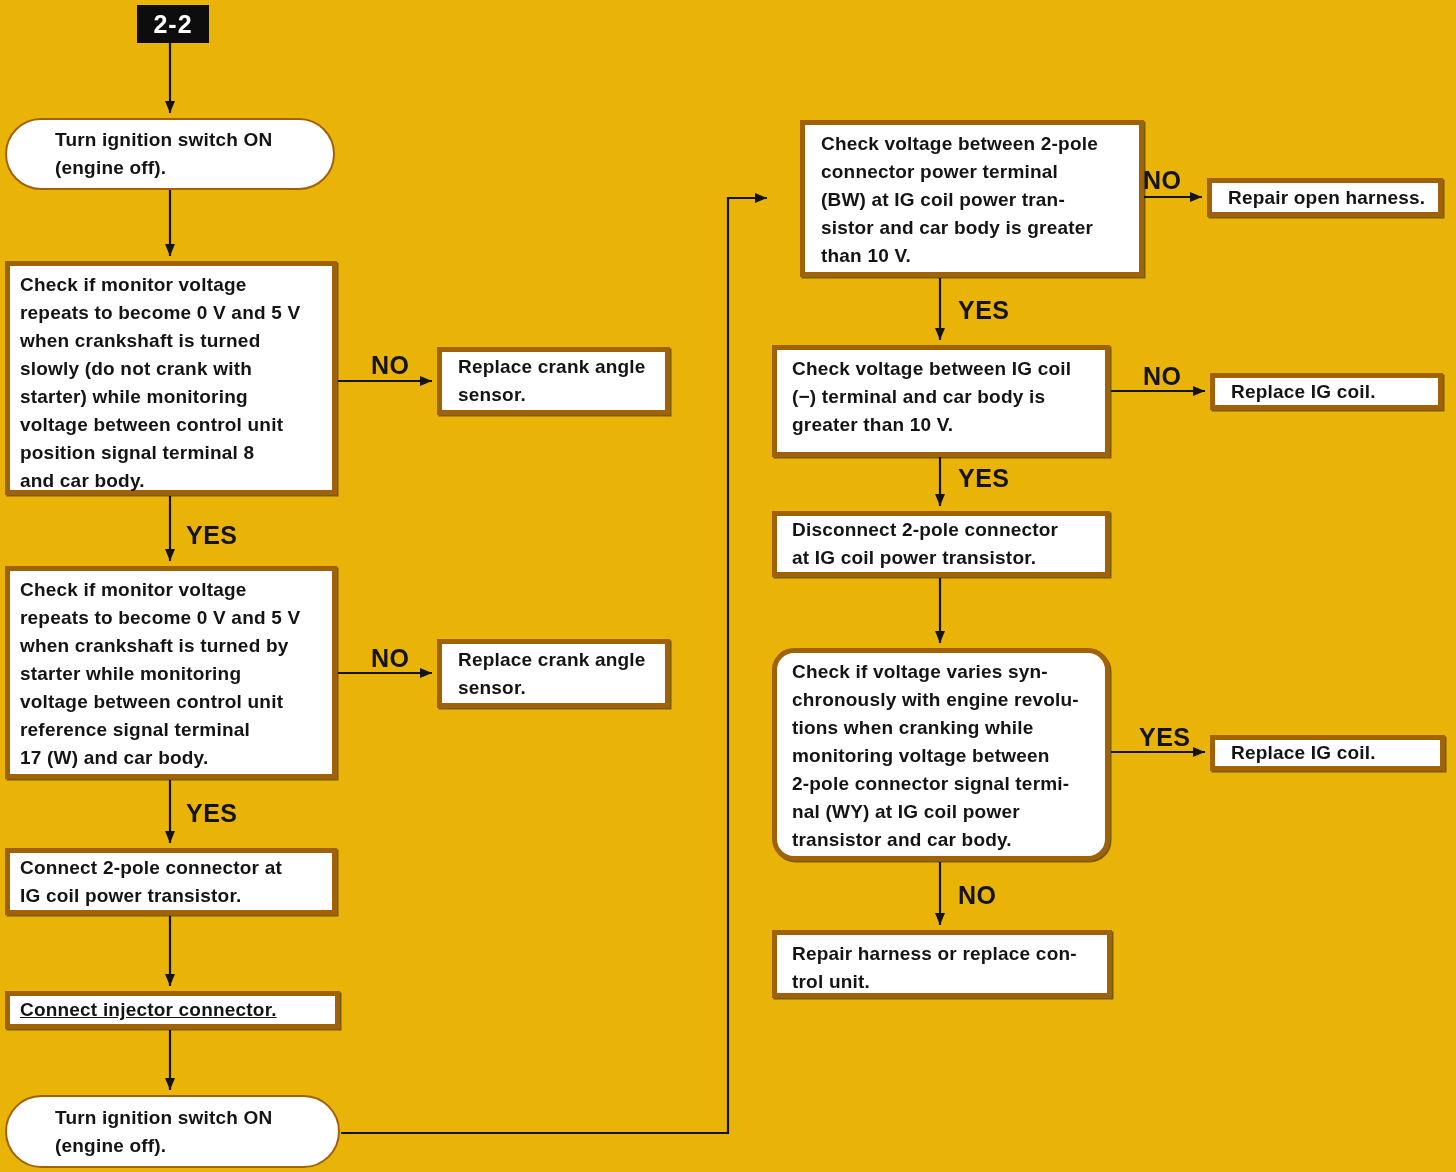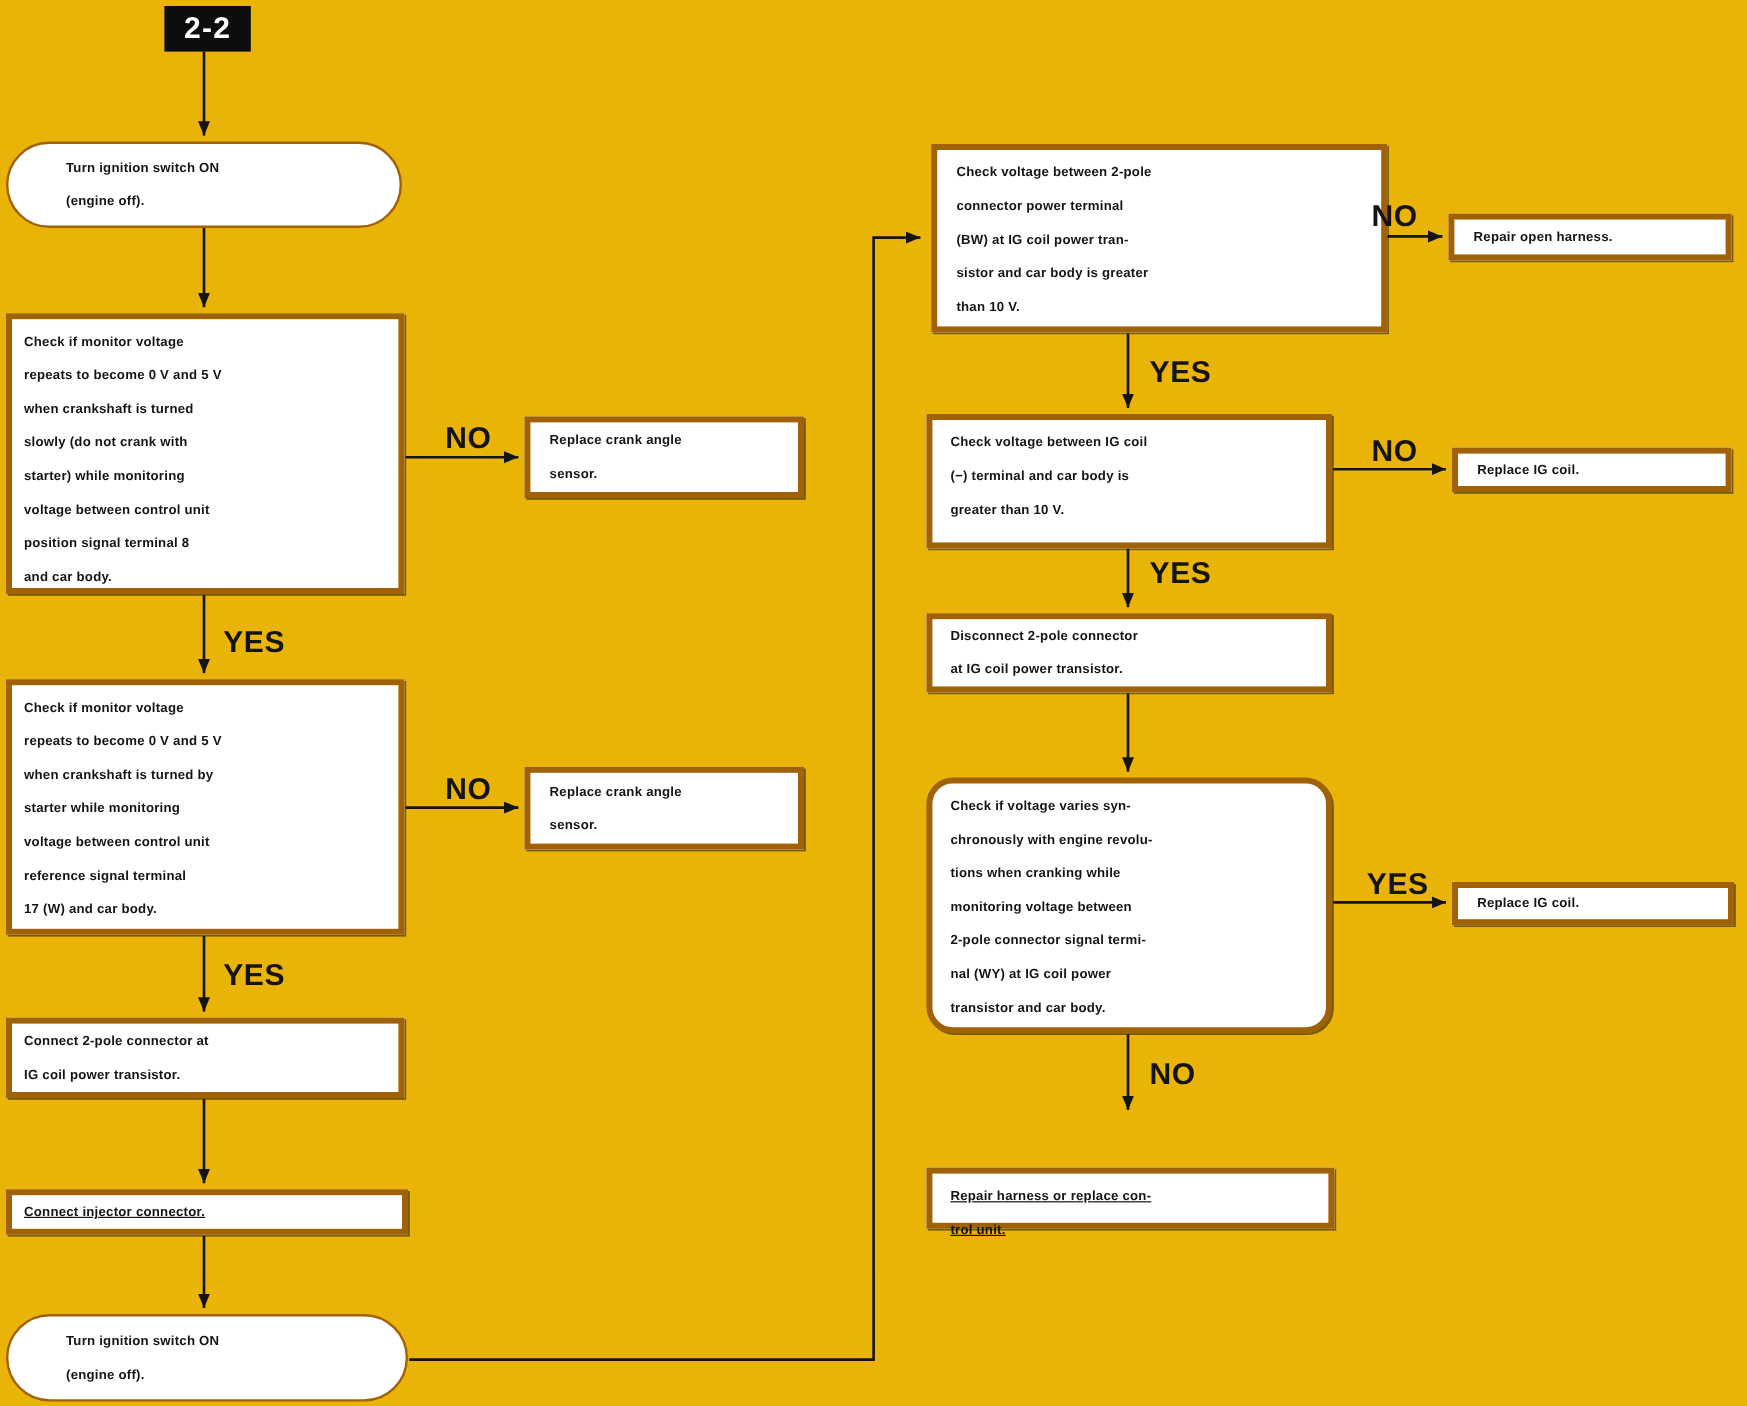--- a/index.html
+++ b/index.html
@@ -12,21 +12,21 @@
     color: #141414;
     overflow: hidden;
   }
   .wires { position: absolute; left: 0; top: 0; width: 1456px; height: 1172px; }
   .node {
     position: absolute;
     box-sizing: border-box;
     border: 5px solid #a16207;
     background: #ffffff;
     color: #141414;
-    font-size: 11px;
+    font-size: 19px;
     font-weight: 700;
     line-height: 28px;
     white-space: pre-line;
     padding: 5px 10px 4px 10px;
     box-shadow: 1.5px 1.5px 0 rgba(20,20,20,.55);
     letter-spacing: 0.2px;
   }
   .node.vc { display: flex; align-items: center; padding-top: 0; padding-bottom: 0; }
   .node.rounded { border-radius: 37px; padding-left: 48px; box-shadow: none; border-width: 2.5px; }
   .node.right-col { padding-left: 15px; }
@@ -110,21 +110,21 @@
 sensor.</div>
 
   <div class="node vc" style="left:5px; top:848px; width:332px; height:67px;">Connect 2-pole connector at
 IG coil power transistor.</div>
 
   <div class="node vc" style="left:5px; top:991px; width:335px; height:38px;text-decoration:underline;">Connect injector connector.</div>
 
   <div class="node rounded vc" style="left:5px; top:1095px; width:335px; height:73px;">Turn ignition switch ON
 (engine off).</div>
 
-  <div class="node right-col" style="left:776px; top:120px; width:380px; height:157px;padding-left:16px;">Check voltage between 2-pole
+  <div class="node right-col" style="left:800px; top:120px; width:344px; height:157px;padding-left:16px;">Check voltage between 2-pole
 connector power terminal
 (BW) at IG coil power tran-
 sistor and car body is greater
 than 10 V.</div>
 
   <div class="node vc action" style="left:1207px; top:178px; width:236px; height:39px;">Repair open harness.</div>
 
   <div class="node right-col" style="left:772px; top:345px; width:338px; height:112px;">Check voltage between IG coil
 (−) terminal and car body is
 greater than 10 V.</div>
@@ -137,21 +137,21 @@
   <div class="node right-col" style="left:772px; top:648px; width:338px; height:213px;border-radius:22px;">Check if voltage varies syn-
 chronously with engine revolu-
 tions when cranking while
 monitoring voltage between
 2-pole connector signal termi-
 nal (WY) at IG coil power
 transistor and car body.</div>
 
   <div class="node vc action" style="left:1210px; top:735px; width:235px; height:36px;">Replace IG coil.</div>
 
-  <div class="node right-col" style="left:772px; top:973px; width:340px; height:51px;text-decoration:underline;">Repair harness or replace con-
+  <div class="node right-col" style="left:772px; top:930px; width:340px; height:68px;">Repair harness or replace con-
 trol unit.</div>
 
   <div class="branch" style="left:371px; top:351px;">NO</div>
   <div class="branch" style="left:186px; top:521px;">YES</div>
   <div class="branch" style="left:371px; top:644px;">NO</div>
   <div class="branch" style="left:186px; top:799px;">YES</div>
   <div class="branch" style="left:1143px; top:166px;">NO</div>
   <div class="branch" style="left:958px; top:296px;">YES</div>
   <div class="branch" style="left:1143px; top:362px;">NO</div>
   <div class="branch" style="left:958px; top:464px;">YES</div>

